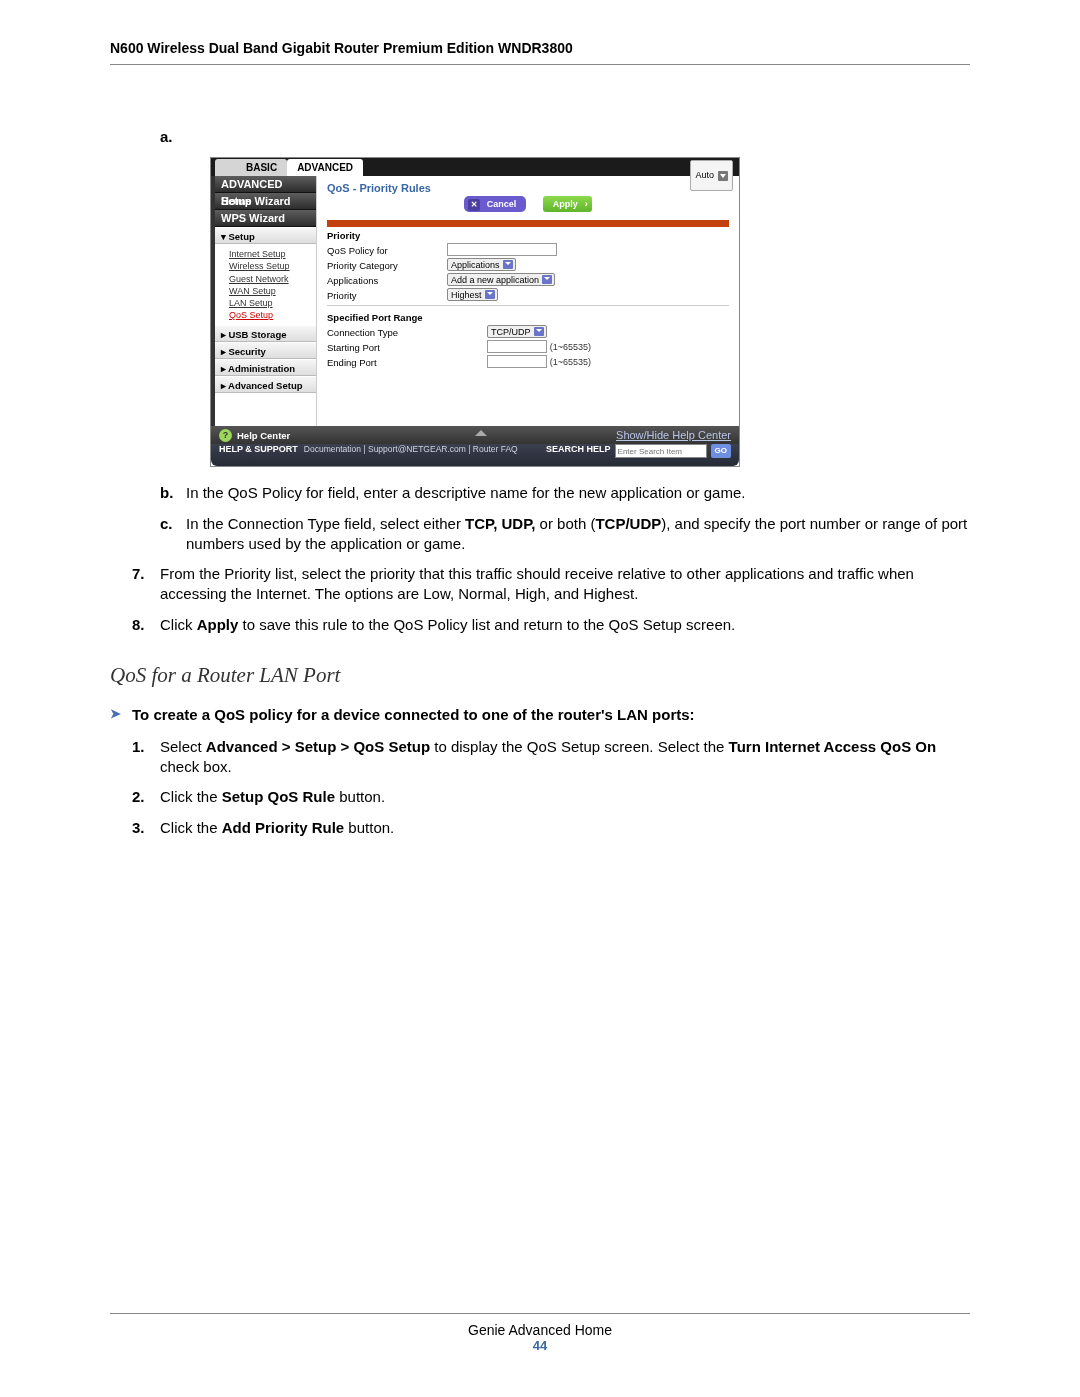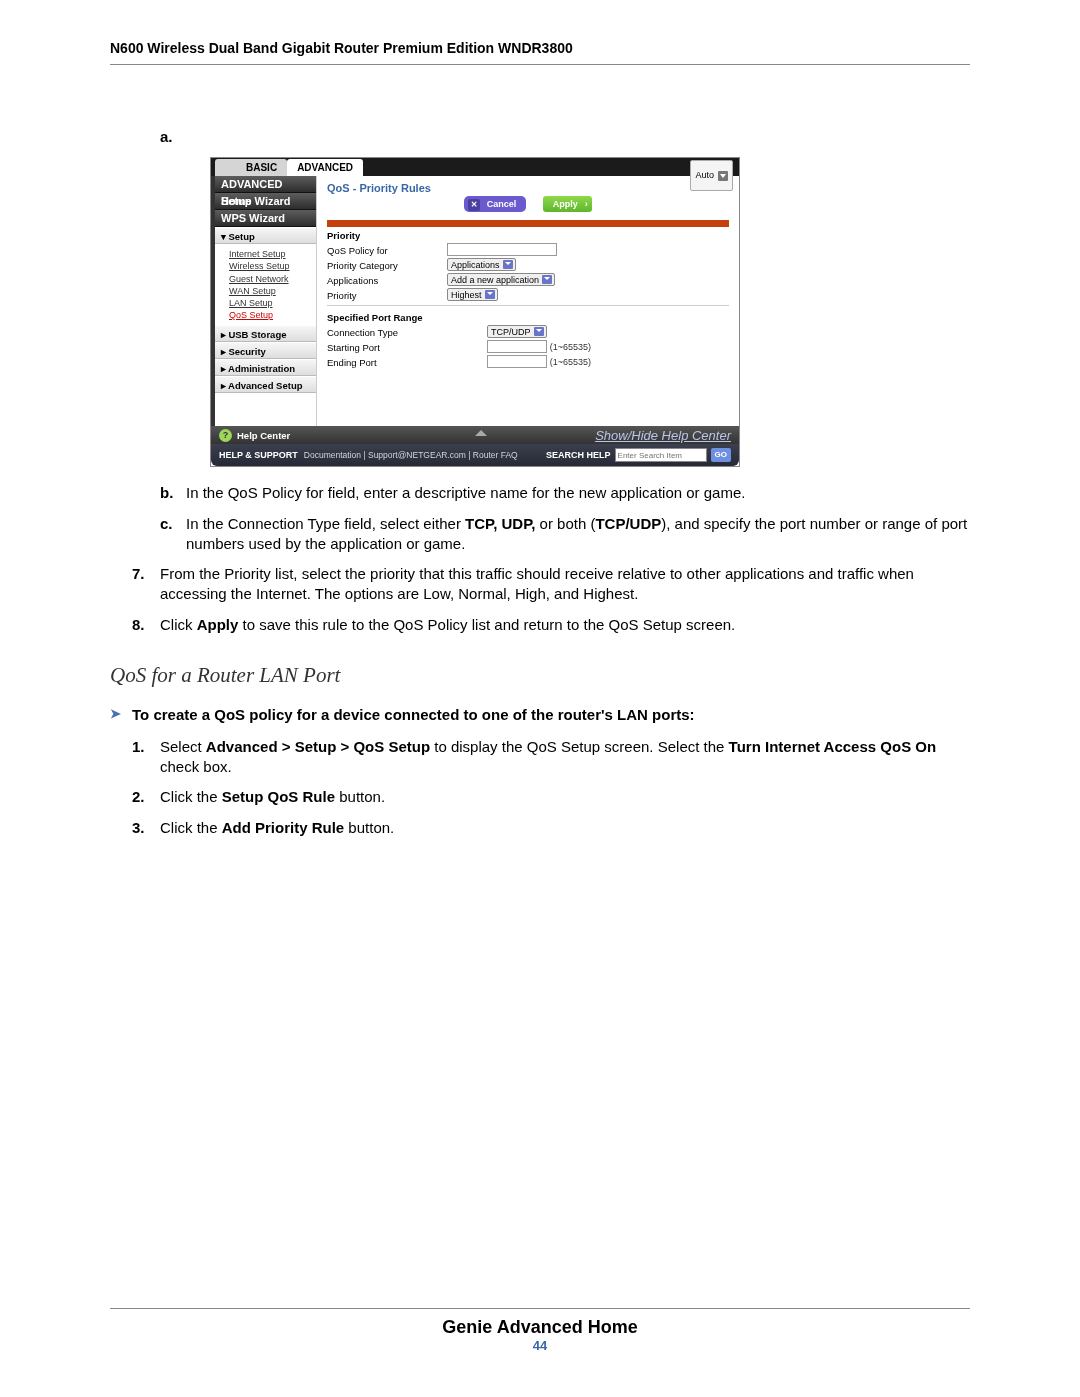--- a/index.html
+++ b/index.html
@@ -134,40 +134,40 @@
   .sel .sdd::after{content:"";position:absolute;left:2px;top:2px;border-left:3px solid transparent;border-right:3px solid transparent;border-top:3px solid #fff;}
   .sec-hdr{ font-weight:bold; font-size:9.5px; padding-top:6px; border-top:1px solid #ccc; margin-top:4px;}
   .port-hint{ font-size:9px; color:#333;}
   .help-bar{
     background: linear-gradient(#555,#333);
     color:#fff; height:18px; display:flex; align-items:center;
     font-size:9.5px; padding:0 8px;
     position:relative;
   }
   .help-bar .q{ display:inline-block;width:13px;height:13px;border-radius:50%;background:#9cd65b;color:#333;font-weight:bold;text-align:center;line-height:13px;font-size:9px;margin-right:5px;}
-  .help-bar .show{ margin-left:auto; text-decoration:underline; font-style:italic; color:#b9c5e6; font-size:13px; cursor:pointer;}
+  .help-bar .show{ margin-left:auto; text-decoration:underline; color:#b9c5e6; font-size:11px; cursor:pointer;}
   .help-bar .hhtri{ position:absolute; left:50%; top:4px;}
   .help-bar .hhtri::before{content:"";display:block;width:0;height:0;border-left:6px solid transparent;border-right:6px solid transparent;border-bottom:6px solid #aaa;}
   .support-bar{
     background: linear-gradient(#3b3f4e,#262a36);
-    color:#d0d4df; height:22px; display:flex; align-items:center;
+    color:#d0d4df; height:22px; display:flex; align-items:flex-start;
     font-size:8.5px; padding:0 8px;
     border-bottom-left-radius:6px; border-bottom-right-radius:6px;
   }
   .support-bar .hs{ font-weight:bold; color:#fff; font-size:9px; margin-right:6px;}
   .support-bar .sh{ margin-left:auto; font-weight:bold; color:#fff; font-size:9px; margin-right:4px;}
   .support-bar input{ height:14px; width:92px; font-size:8px; padding:0 2px; border:1px solid #888;}
   .go{ background:#6f8fe0; color:#fff; font-weight:bold; font-size:8px; height:14px;line-height:14px;padding:0 4px;margin-left:4px;border-radius:2px;cursor:pointer;}
   
   .footer {
     position:absolute; bottom:44px; left:110px; right:110px;
     text-align:center;
   }
   .footer hr{ border:none; border-top:1px solid #888; margin-bottom:8px;}
-  .footer .ft1{ font-weight:bold; font-size:18px;}
+  .footer .ft1{ font-weight:normal; font-size:14px;}
   .footer .ft2{ font-weight:bold; font-size:13px; color:#3a67a6;}
 </style>
 </head>
 <body>
 
 <div class="page">
   <div class="doc-header">N600 Wireless Dual Band Gigabit Router Premium Edition WNDR3800</div>
   <hr class="hr-top">
 
   <div class="step-line">

